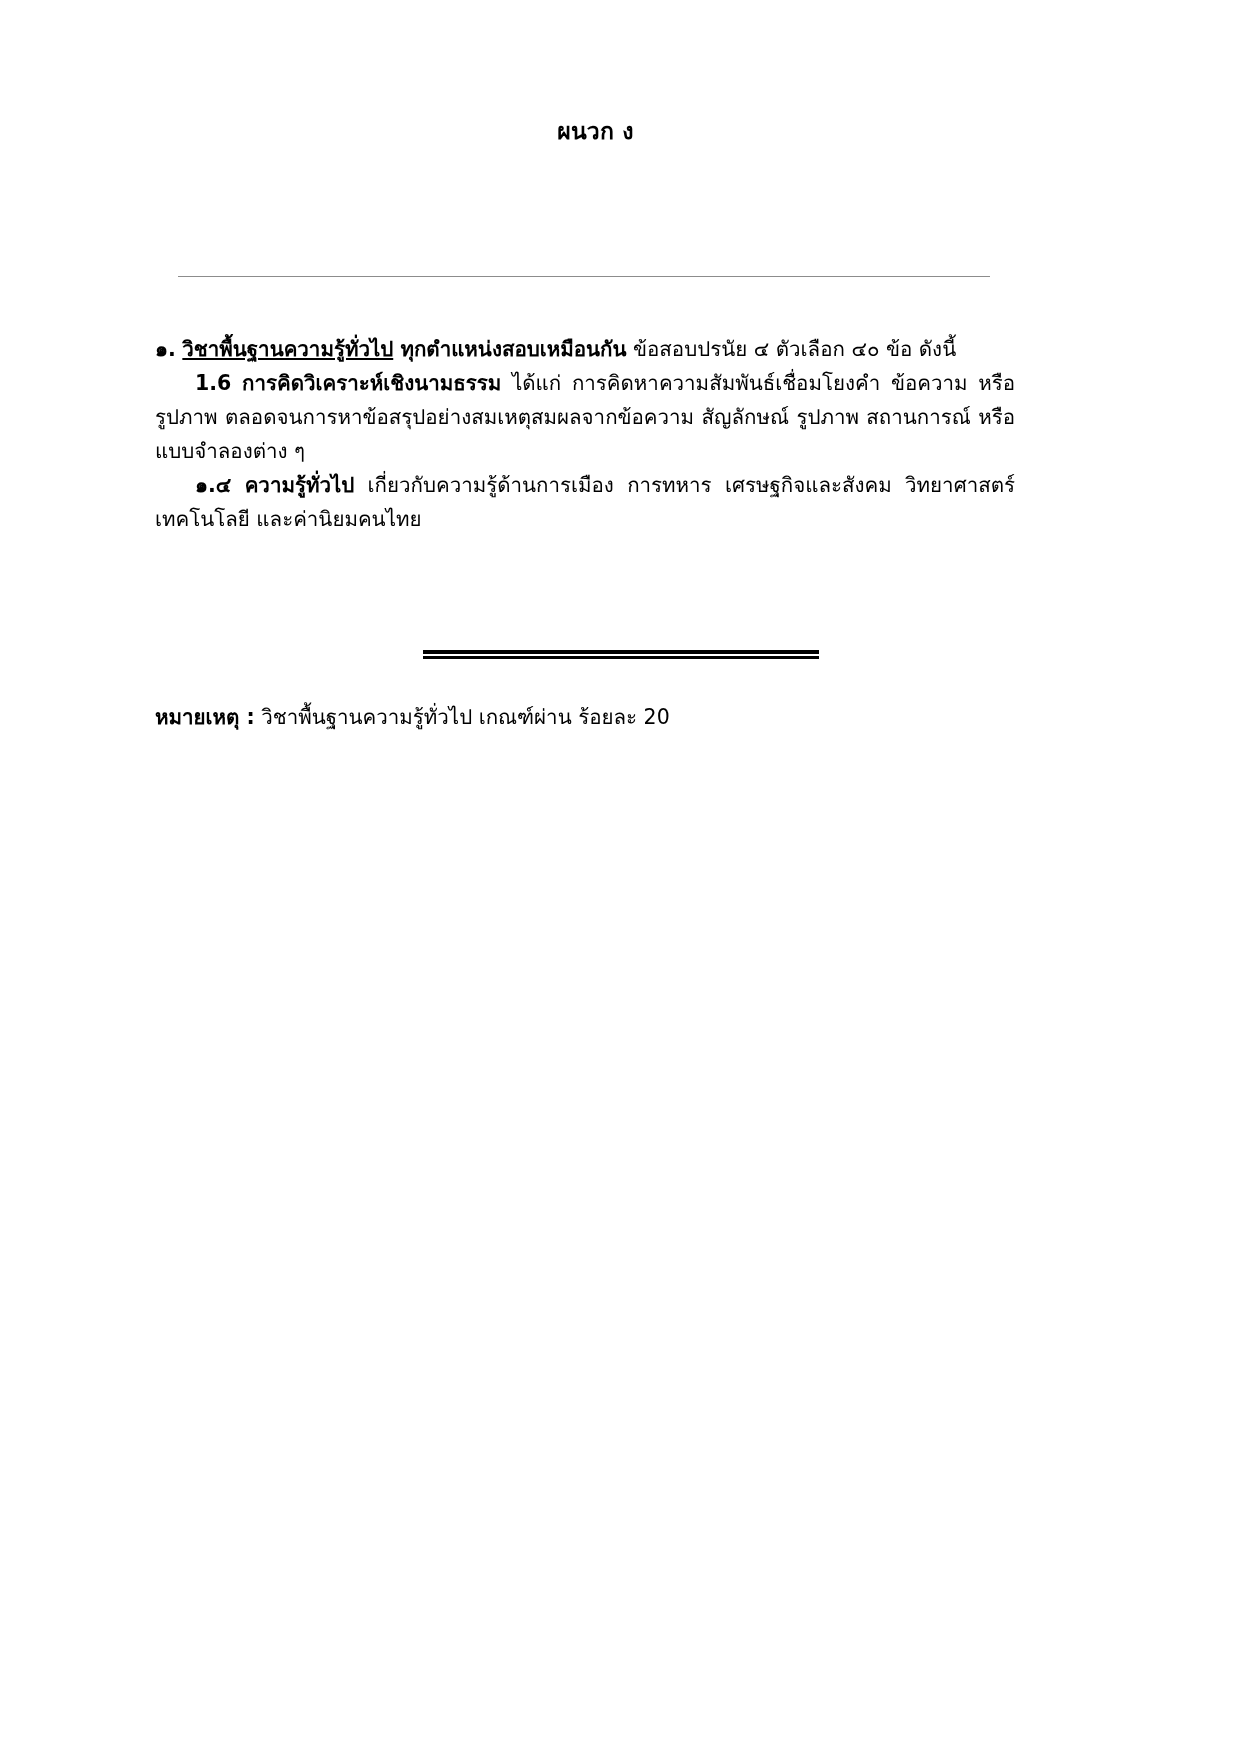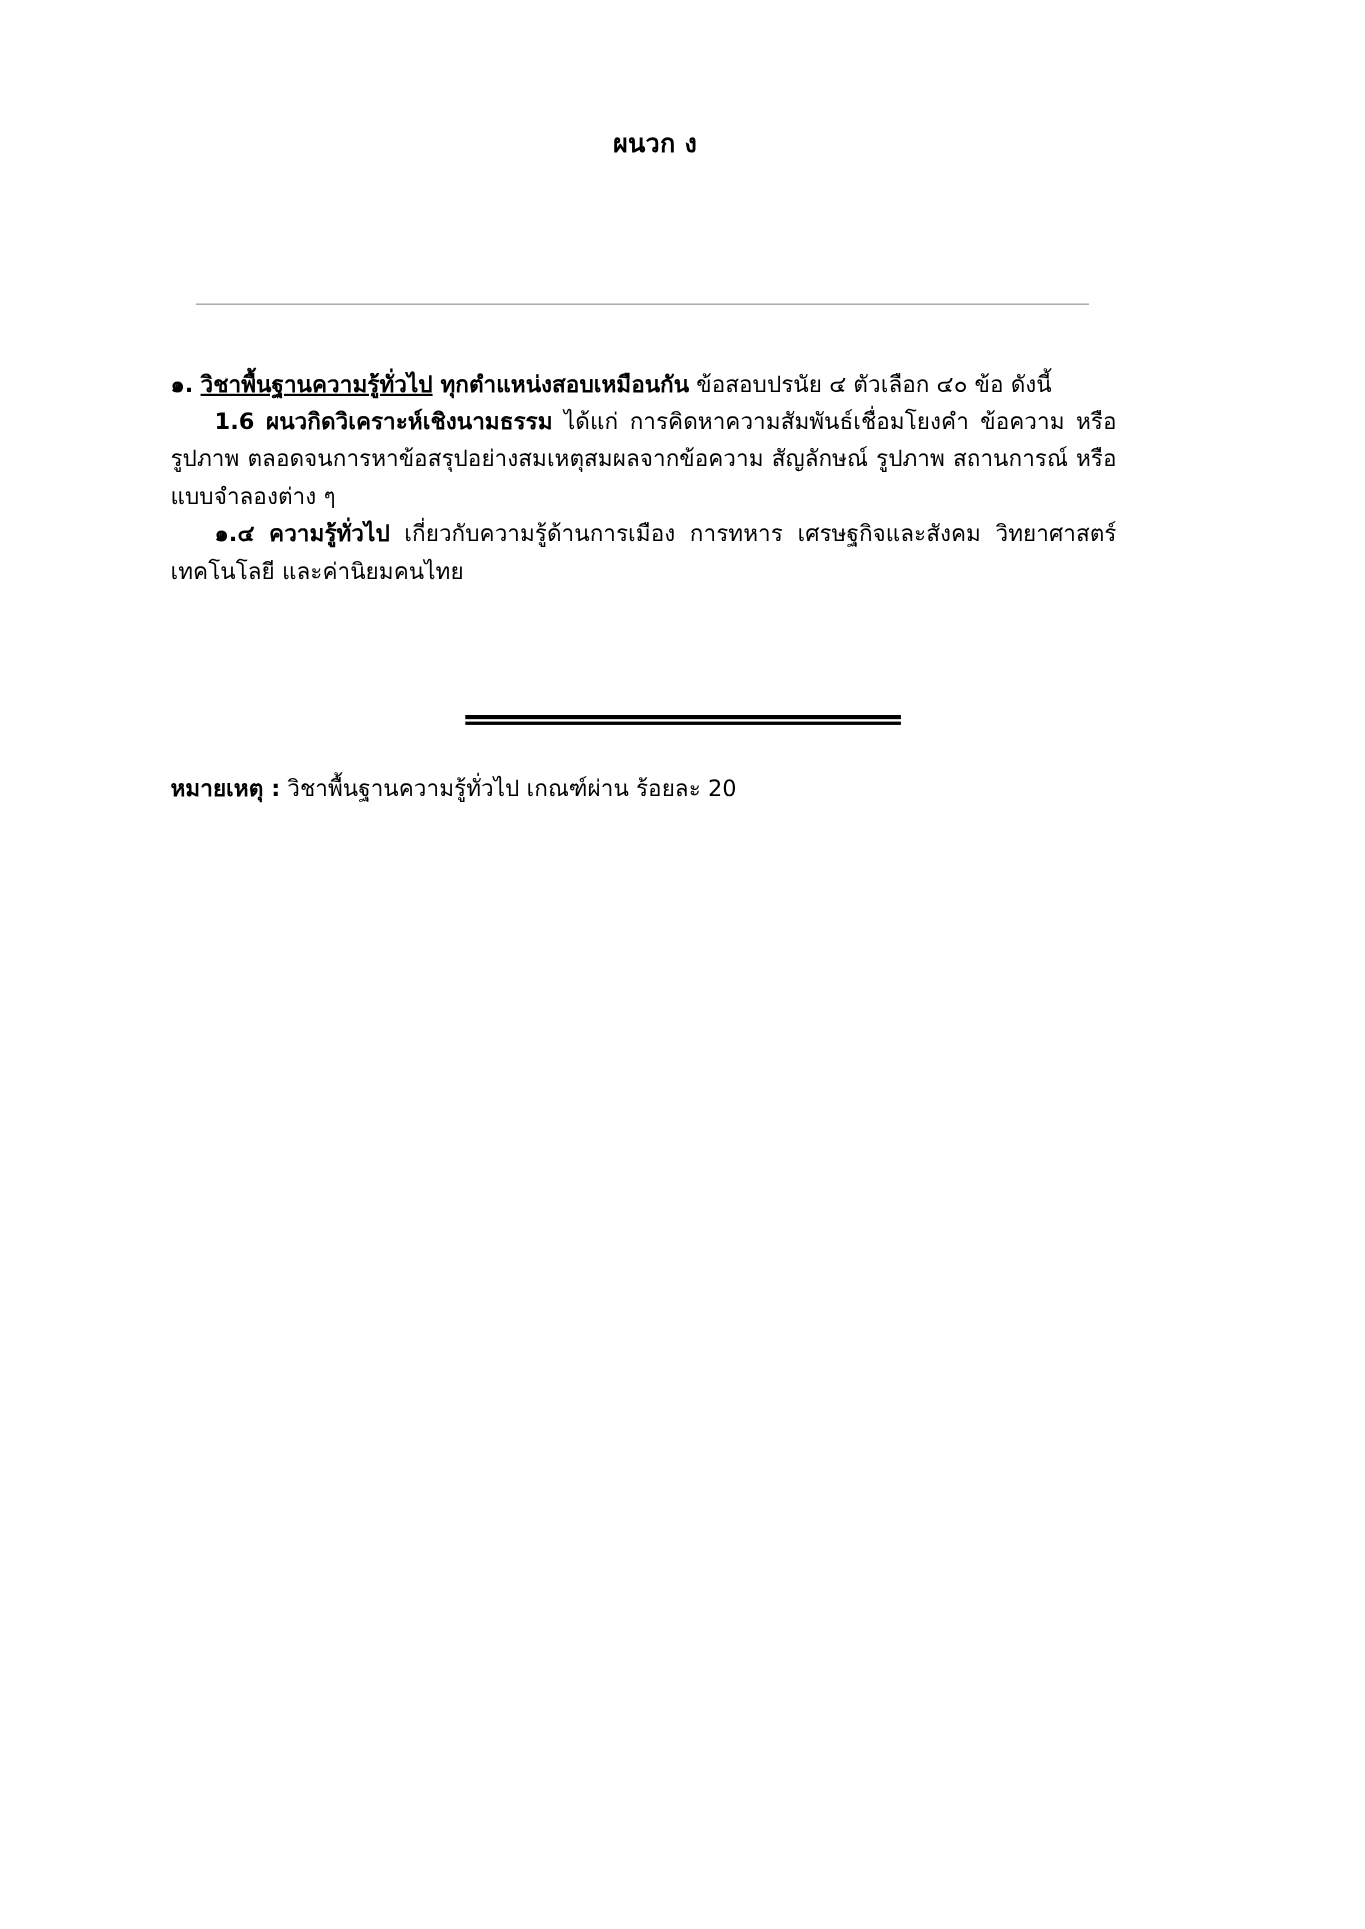--- a/index.html
+++ b/index.html
@@ -108,21 +108,21 @@
   <div class="content">
 
     <p class="noj">
       <b>๑.</b>
       <b class="u">วิชาพื้นฐานความรู้ทั่วไป</b><b> ทุกตำแหน่งสอบเหมือนกัน</b><span> ข้อสอบปรนัย ๔ ตัวเลือก ๔๐ ข้อ ดังนี้</span>
     </p>
 
 
     <p>
       <span class="indent"></span><b>1.6</b>
-      <b>ผนวกิดวิเคราะห์เชิงนามธรรม</b><span> ได้แก่ การคิดหาความสัมพันธ์เชื่อมโยงคำ ข้อความ หรือรูปภาพ ตลอดจนการหาข้อสรุปอย่างสมเหตุสมผลจากข้อความ สัญลักษณ์ รูปภาพ สถานการณ์ หรือแบบจำลองต่าง ๆ</span>
+      <b>การคิดวิเคราะห์เชิงนามธรรม</b><span> ได้แก่ การคิดหาความสัมพันธ์เชื่อมโยงคำ ข้อความ หรือรูปภาพ ตลอดจนการหาข้อสรุปอย่างสมเหตุสมผลจากข้อความ สัญลักษณ์ รูปภาพ สถานการณ์ หรือแบบจำลองต่าง ๆ</span>
     </p>
 
 
     <p>
       <span class="indent"></span><b>๑.๔</b>
       <b>ความรู้ทั่วไป</b><span> เกี่ยวกับความรู้ด้านการเมือง การทหาร เศรษฐกิจและสังคม วิทยาศาสตร์เทคโนโลยี และค่านิยมคนไทย</span>
     </p>
 
   </div>
 

